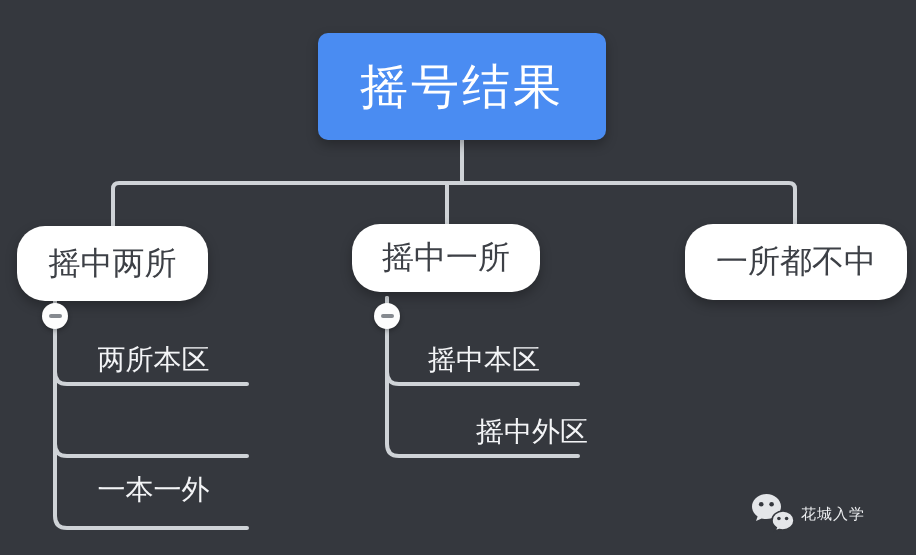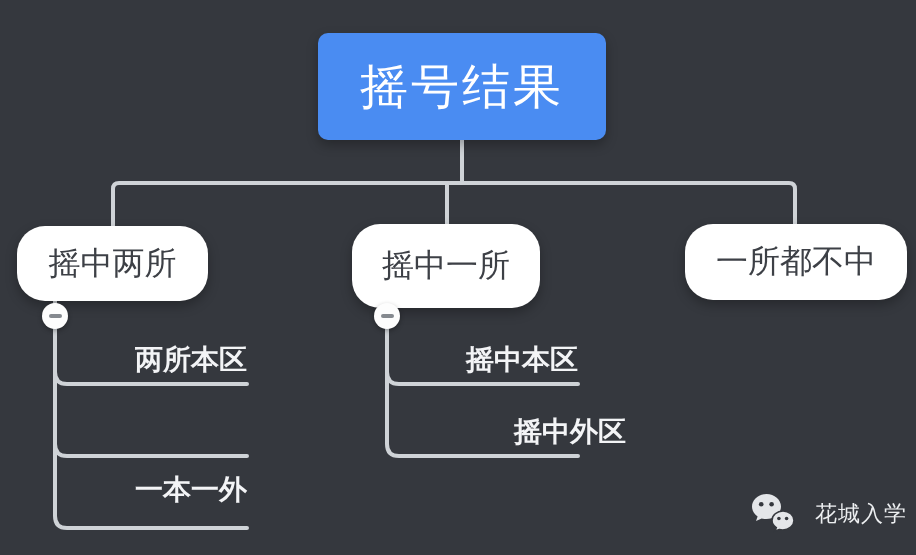--- a/index.html
+++ b/index.html
@@ -14,44 +14,44 @@
     box-sizing:border-box;border-radius:28px;background:#ffffff;
     color:#3d4046;font-size:32px;font-weight:400;
     box-shadow:0 5px 12px rgba(0,0,0,0.28);
     cursor:default;white-space:nowrap;
   }
   .topic.root{
     left:318px;top:33px;width:288px;height:107px;border-radius:10px;
     background:#4a8cf2;color:#ffffff;font-size:48px;letter-spacing:3px;
   }
   .topic.b0{left:17px;top:226px;width:191px;height:75px;}
-  .topic.b1{left:352px;top:224px;width:188px;height:84px;}
+  .topic.b1{left:352px;top:224px;width:188px;height:68px;}
   .topic.b2{left:685px;top:224px;width:222px;height:76px;}
   .subtopic{
-    position:absolute;height:34px;line-height:34px;text-align:right;
-    color:#f3f4f6;font-size:28px;font-weight:700;white-space:nowrap;
+    position:absolute;height:34px;line-height:34px;text-align:center;
+    color:#f3f4f6;font-size:28px;font-weight:400;white-space:nowrap;
   }
   .s00{left:60px;top:343px;width:187px;}
   .s01{left:60px;top:415px;width:187px;}
   .s02{left:60px;top:473px;width:187px;}
   .s10{left:390px;top:343px;width:188px;}
   .s11{left:390px;top:415px;width:188px;padding-left:48px;}
   .collapse{
     position:absolute;width:26px;height:26px;border-radius:50%;
     background:#fdfdfd;box-shadow:0 2px 5px rgba(0,0,0,0.3);
     display:flex;align-items:center;justify-content:center;cursor:pointer;
   }
   .collapse .bar{width:13px;height:4px;border-radius:2px;background:#85898f;}
   .c0{left:42px;top:303px;}
   .c1{left:374px;top:303px;}
   .watermark{
     position:absolute;left:750px;top:492px;display:flex;align-items:center;
   }
   .watermark .wm-text{
-    margin-left:19px;color:#edeff1;font-size:22px;letter-spacing:1px;
+    margin-left:5px;color:#edeff1;font-size:15px;letter-spacing:1px;
     line-height:44px;white-space:nowrap;
   }
 </style>
 </head>
 <body>
 
 <div id="canvas">
 
   <svg id="connectors" viewBox="0 0 916 555" xmlns="http://www.w3.org/2000/svg">
     <g fill="none" stroke="#cfd3d7" stroke-width="4" stroke-linecap="round">

